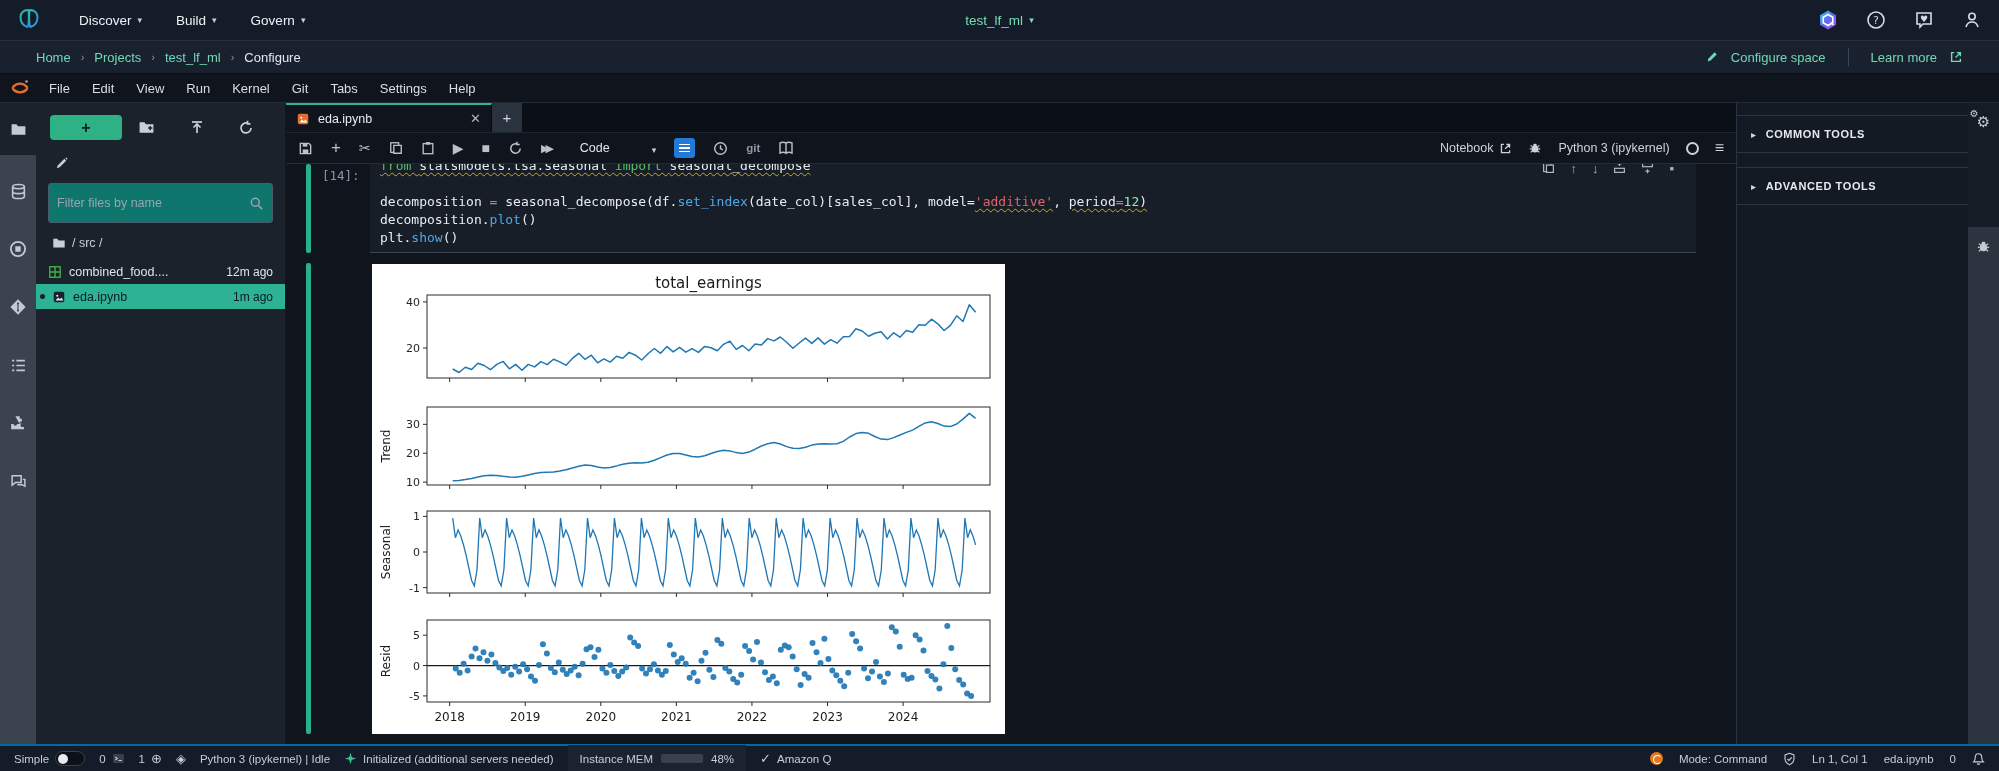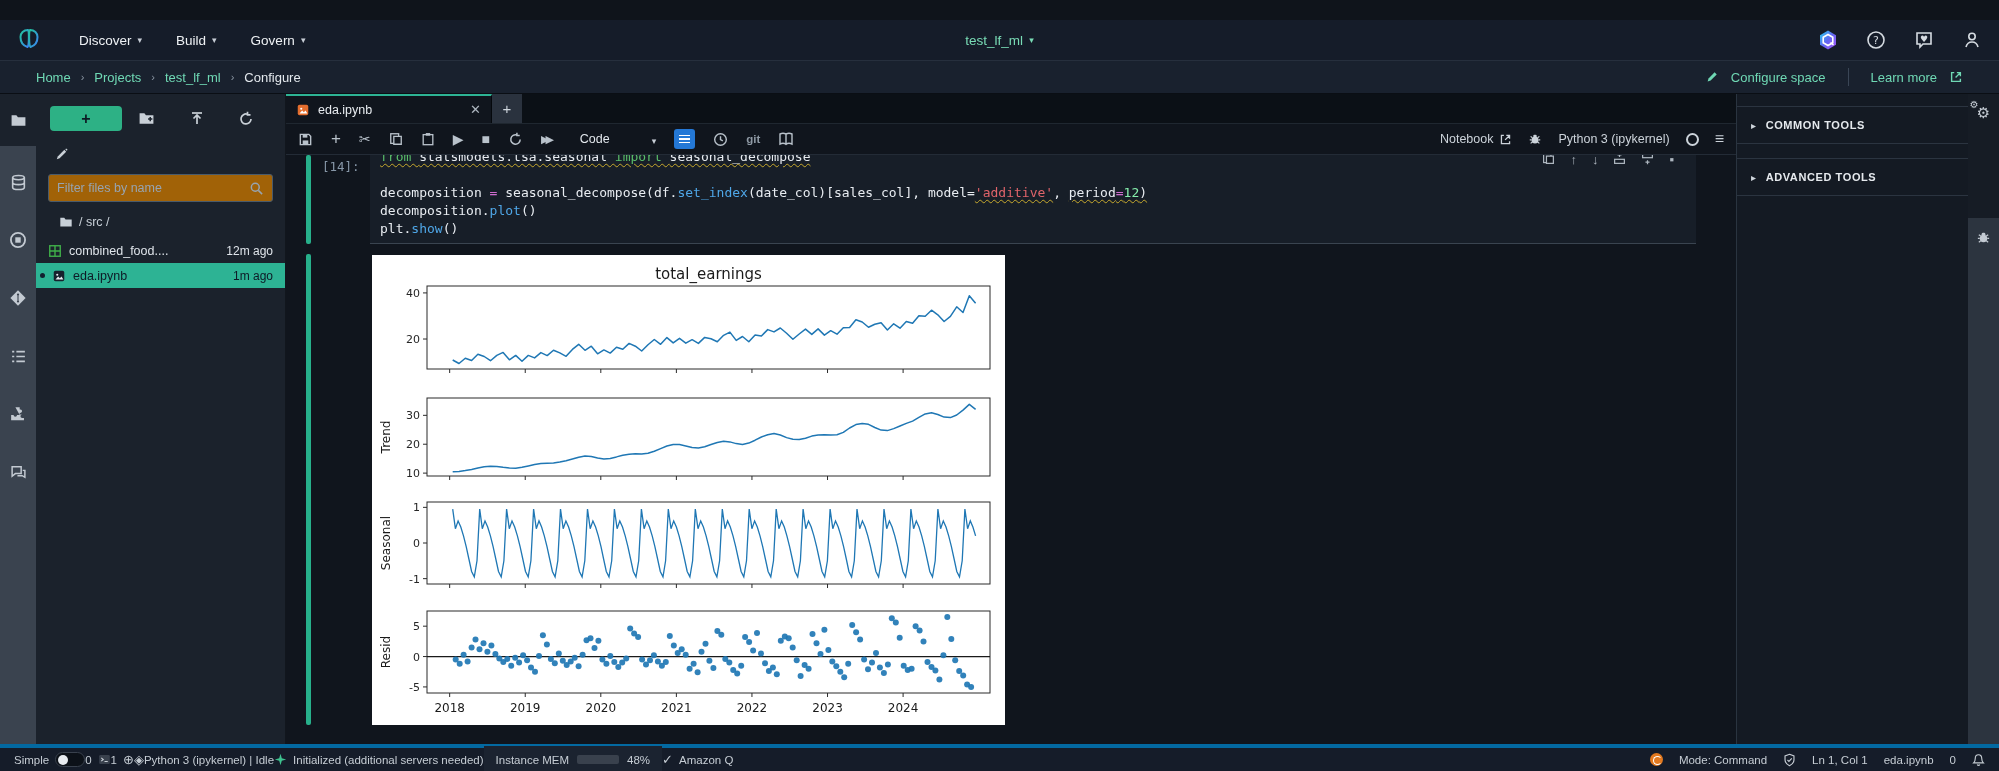--- a/index.html
+++ b/index.html
@@ -4,21 +4,21 @@
 <style>
   * { box-sizing: border-box; margin: 0; padding: 0; }
   html,body { width:1999px; height:771px; overflow:hidden; background:#0f141b;
     font-family:"Liberation Sans","DejaVu Sans",sans-serif; }
   .screen { width:1999px; height:771px; display:flex; flex-direction:column; }
   .ic { display:inline-block; vertical-align:middle; }
   svg { display:block; }
 
   
   .topbar { height:40px; background:#151c29; display:flex; align-items:center;
-    padding:12px 16px; color:#e7ebf0; font-size:13.5px; position:relative; flex:none;margin-top:20px; }
+    padding:12px 16px; color:#e7ebf0; font-size:13.5px; position:relative; flex:none; }
   .tb-left { display:flex; align-items:center; gap:6px; }
   .tb-menu { display:flex; align-items:center; gap:6px; padding:0 17px; cursor:pointer; color:#eef1f4; }
   .caret { font-size:9px; color:#c7ced6; }
   .tb-center { position:absolute; left:50%; transform:translateX(-50%); color:#79dcb6;
     display:flex; align-items:center; gap:6px; cursor:pointer; }
   .tb-center .caret { color:#79dcb6; }
   .tb-right { margin-left:auto; display:flex; align-items:center; gap:26px; }
   .tb-iconbtn { width:22px; height:22px; display:flex; align-items:center; justify-content:center; cursor:pointer; }
 
   
@@ -43,25 +43,25 @@
   .ab-item { width:36px; height:44px; display:flex; align-items:center; justify-content:center; cursor:pointer; }
   .ab-item.active { background:#1b222c; height:52px; }
 
   .filepanel { width:250px; background:#1b222c; border-right:1px solid #11161d; flex:none;
     color:#dfe4ea; font-size:12.5px; display:flex; flex-direction:column; }
   .fp-toolbar { display:flex; align-items:center; padding:12px 14px 6px 14px; gap:0; }
   .fp-newbtn { width:72px; height:25px; background:#2db185; border-radius:4px; color:#0d1b24;
     font-size:16px; display:flex; align-items:center; justify-content:center; cursor:pointer; font-weight:bold; }
   .fp-tool { flex:1; display:flex; justify-content:center; cursor:pointer; }
   .fp-row2 { padding:10px 14px 2px 18px; }
-  .fp-filter { margin:10px 12px 4px 12px; height:28px; background:#a16207; border:1px solid #4a5b6b;
+  .fp-filter { margin:10px 12px 4px 12px; height:40px; background:#0f766e; border:1px solid #4a5b6b;
     border-radius:3px; display:flex; align-items:center; padding:0 8px; }
   .fp-filter input { flex:1; background:transparent; border:none; outline:none; color:#cfd6dd; font-size:12.5px; }
   .fp-filter input::placeholder { color:#97a4b1; }
-  .fp-path { display:flex; align-items:center; gap:6px; padding:9px 23px; color:#c8d0d8; }
+  .fp-path { display:flex; align-items:center; gap:6px; padding:9px 16px; color:#c8d0d8; }
   .fp-header { display:flex; align-items:center; height:26px; border-top:1px solid #333e4c;
     border-bottom:1px solid #333e4c; font-weight:bold; color:#e6eaee; }
   .fp-h-name { flex:1; padding-left:12px; display:flex; align-items:center; gap:34px; border-right:1px solid #333e4c; height:100%;}
   .fp-h-mod { width:88px; text-align:right; padding-right:12px; }
   .file-row { display:flex; align-items:center; height:25px; cursor:pointer; color:#dfe4ea; }
   .file-row .fr-name { flex:1; display:flex; align-items:center; gap:7px; padding-left:12px; }
   .file-row .fr-mod { width:88px; text-align:right; padding-right:12px; font-size:12px; }
   .file-row.selected { background:#2db394; color:#0e1a26; }
   .fr-dot { width:5px; height:5px; border-radius:50%; background:#122030; margin-left:-8px; }
 
@@ -110,22 +110,22 @@
     font-size:11px; font-weight:bold; letter-spacing:.6px; cursor:pointer; }
   .tp-section + .tp-section { border-top:none; margin-top:14px; border-top:1px solid #2b3440; }
   .tp-chev { color:#cfd6dd; font-size:10px; }
 
   .rightstrip { width:31px; background:#161c25; flex:none; display:flex; flex-direction:column; align-items:center; }
   .rs-gears { margin-top:10px; color:#c3cad2; font-size:15px; cursor:pointer; position:relative; }
   .rs-gears .g2 { position:absolute; left:-7px; top:-5px; font-size:10px; }
   .rs-block { margin-top:96px; width:31px; flex:1; background:#2c343f; display:flex; justify-content:center; padding-top:12px; }
 
   
-  .statusbar { height:27px; background:#151c29; border-top:4px solid #0369a1; display:flex; align-items:center;
-    padding:0 14px; color:#c6cdd4; font-size:11.5px; flex:none; gap:0; }
+  .statusbar { height:27px; background:#151c29; border-top:2px solid #0369a1; display:flex; align-items:center;
+    padding:0 14px; color:#c6cdd4; font-size:11.5px; flex:none; gap:14px; }
   .sb-item { display:flex; align-items:center; gap:6px; white-space:nowrap; }
   .toggle { width:30px; height:15px; background:#0c1118; border:1px solid #39414d; border-radius:8px; position:relative; cursor:pointer; }
   .toggle .knob { position:absolute; left:2px; top:1.5px; width:10px; height:10px; background:#e8ecf0; border-radius:50%; }
   .membar { width:42px; height:9px; background:#39414d; border-radius:2px; overflow:hidden; }
   .membar .fill { height:100%; background:#3f8cff; }
   .mem-group { background:#1b2330; height:27px; display:flex; align-items:center; gap:8px; padding:0 12px; }
   .sb-right { margin-left:auto; display:flex; align-items:center; gap:16px; }
   .orange-dot { width:13px; height:13px; border-radius:50%; background:#e2791f; position:relative; }
   .orange-dot::after { content:""; position:absolute; left:3px; top:3px; width:7px; height:7px;
     border-radius:50%; border:1.5px solid #fff; border-right-color:transparent; }
@@ -223,20 +223,38 @@
       <span class="sb-divider"></span>
       <span class="sb-link">
         <span>Learn more</span>
         <svg width="14" height="14" viewBox="0 0 16 16">
             <path d="M6 3H3v10h10v-3M9 3h4v4M13 3L7.5 8.5" fill="none" stroke="#6fd8b4" stroke-width="1.6"></path>
           </svg>
       </span>
     </div>
   </div>
 
+  <div class="menubar">
+    <span class="ic" style="margin-right:8px">
+      <svg width="20" height="20" viewBox="0 0 20 20">
+        <path d="M3 7c1.8 2.2 4.2 3.4 7 3.4S15.2 9.2 17 7" fill="none" stroke="#e46e2e" stroke-width="2.4" stroke-linecap="round" transform="translate(0,4)"></path>
+        <path d="M3 13c1.8-2.2 4.2-3.4 7-3.4s5.2 1.2 7 3.4" fill="none" stroke="#e46e2e" stroke-width="2.4" stroke-linecap="round" transform="translate(0,-4)"></path>
+        <circle cx="16.5" cy="3.5" r="1.3" fill="#9aa5af"></circle>
+      </svg>
+    </span>
+    <span class="jl-menu">File</span>
+    <span class="jl-menu">Edit</span>
+    <span class="jl-menu">View</span>
+    <span class="jl-menu">Run</span>
+    <span class="jl-menu">Kernel</span>
+    <span class="jl-menu">Git</span>
+    <span class="jl-menu">Tabs</span>
+    <span class="jl-menu">Settings</span>
+    <span class="jl-menu">Help</span>
+  </div>
 
   <div class="main">
 
     <div class="activitybar">
       <div class="ab-item active">
         <svg width="17" height="17" viewBox="0 0 16 16">
             <path d="M1.5 3h4.5l1.5 2h7v8h-13z" fill="#c3cad2"></path>
           </svg>
       </div>
       <div class="ab-item" style="margin-top:14px">

